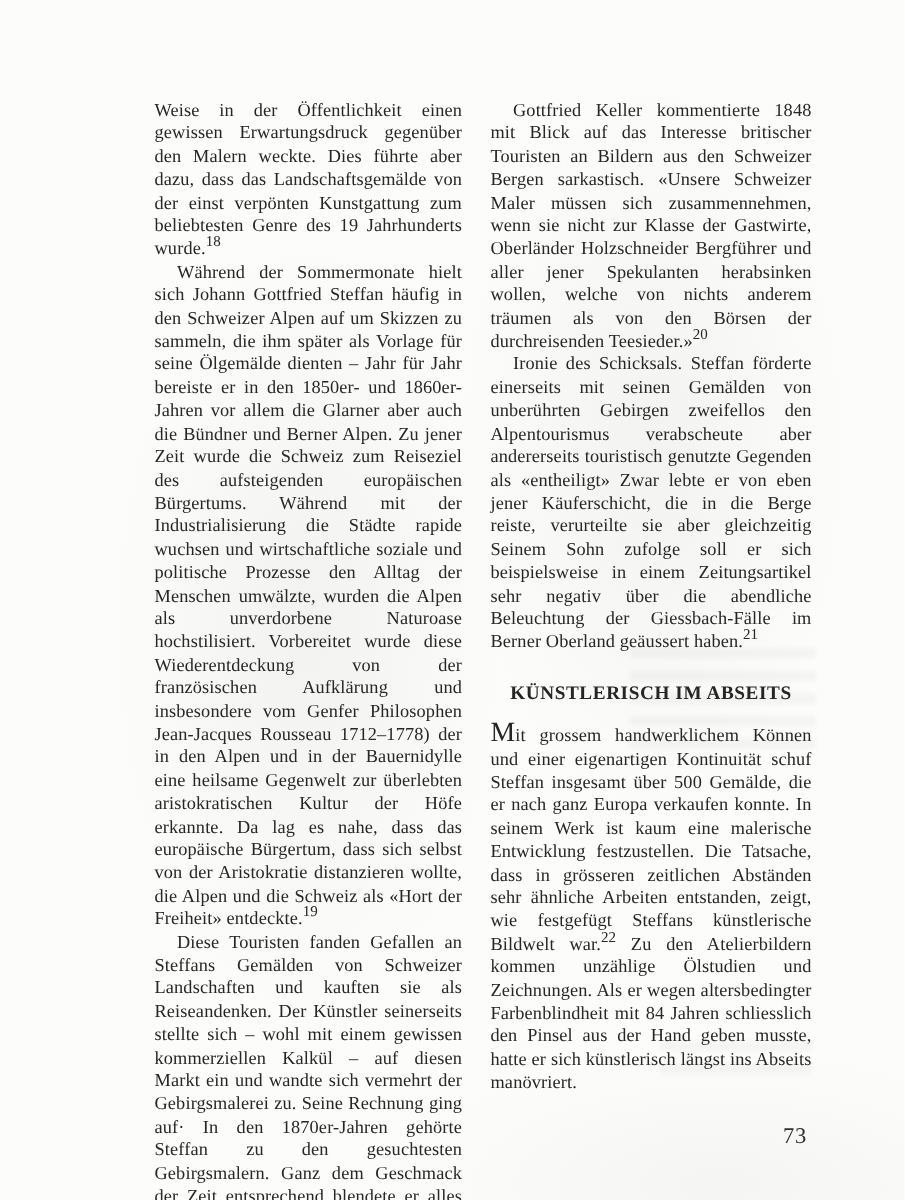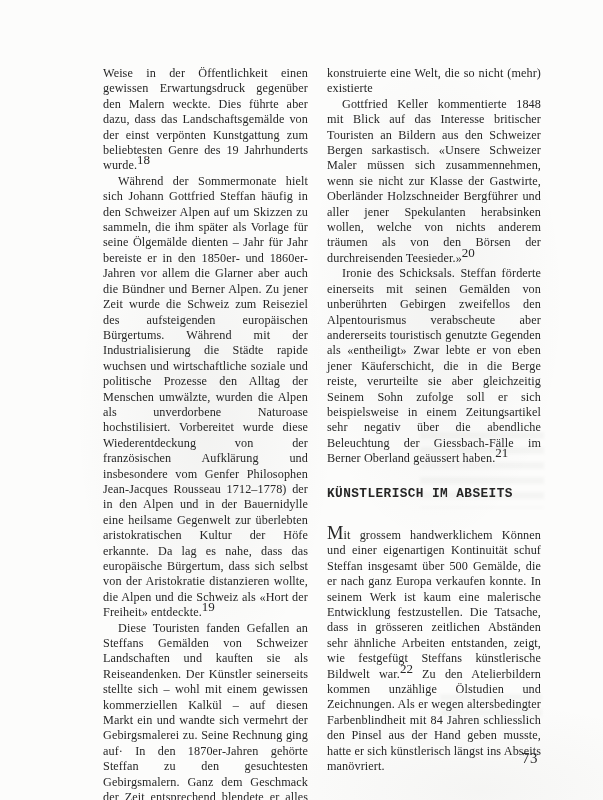--- a/index.html
+++ b/index.html
@@ -20,26 +20,25 @@
   .column{
     position:absolute;top:66px;
     text-align:justify;
     font-size:12.2px;line-height:15.4px;
     letter-spacing:0.1px;
   }
   .column.left{left:103px;width:205px;}
   .column.right{left:327px;width:214px;}
   .para{margin:0;}
   .para.indent{text-indent:15px;}
-  sup{font-size:13px;line-height:0;vertical-align:super;letter-spacing:0;}
+  sup{font-size:10px;line-height:0;vertical-align:super;letter-spacing:0;}
   .heading{
-    margin:19px 0 27px 0;
-    text-align:left;font-weight:bold;font-size:12.8px;letter-spacing:0.4px;
+    margin:19px 0 13px 0;
+    text-align:center;font-weight:bold;font-size:12.8px;letter-spacing:0.4px;
     text-indent:0;
-    font-family:Liberation Mono, monospace;
   }
   .initial-cap{font-size:18.5px;line-height:0;}
   .page-number{
     position:absolute;left:522px;top:750px;
     font-size:15px;letter-spacing:0.5px;color:#2e2e2e;
   }
   .bleed{
     position:absolute;pointer-events:none;
     background:repeating-linear-gradient(180deg,
       rgba(115,120,108,0.10) 0px, rgba(115,120,108,0.10) 7px,
@@ -54,20 +53,19 @@
 
 <div class="page">
   <div class="bleed b1"></div>
   <div class="bleed b2"></div>
   <div class="column left">
       <p class="para">Weise in der Öffentlichkeit einen gewissen Erwartungsdruck gegenüber den Malern weckte. Dies führte aber dazu, dass das Landschaftsgemälde von der einst verpönten Kunstgattung zum beliebtesten Genre des 19 Jahrhunderts wurde.<sup>18</sup></p>
       <p class="para indent">Während der Sommermonate hielt sich Johann Gottfried Steffan häufig in den Schweizer Alpen auf um Skizzen zu sammeln, die ihm später als Vorlage für seine Ölgemälde dienten – Jahr für Jahr bereiste er in den 1850er- und 1860er-Jahren vor allem die Glarner aber auch die Bündner und Berner Alpen. Zu jener Zeit wurde die Schweiz zum Reiseziel des aufsteigenden europäischen Bürgertums. Während mit der Industrialisierung die Städte rapide wuchsen und wirtschaftliche soziale und politische Prozesse den Alltag der Menschen umwälzte, wurden die Alpen als unverdorbene Naturoase hochstilisiert. Vorbereitet wurde diese Wiederentdeckung von der französischen Aufklärung und insbesondere vom Genfer Philosophen Jean-Jacques Rousseau 1712–1778) der in den Alpen und in der Bauernidylle eine heilsame Gegenwelt zur überlebten aristokratischen Kultur der Höfe erkannte. Da lag es nahe, dass das europäische Bürgertum, dass sich selbst von der Aristokratie distanzieren wollte, die Alpen und die Schweiz als «Hort der Freiheit» entdeckte.<sup>19</sup></p>
       <p class="para indent">Diese Touristen fanden Gefallen an Steffans Gemälden von Schweizer Landschaften und kauften sie als Reiseandenken. Der Künstler seinerseits stellte sich – wohl mit einem gewissen kommerziellen Kalkül – auf diesen Markt ein und wandte sich vermehrt der Gebirgsmalerei zu. Seine Rechnung ging auf· In den 1870er-Jahren gehörte Steffan zu den gesuchtesten Gebirgsmalern. Ganz dem Geschmack der Zeit entsprechend blendete er alles aus, was nicht beschaulich, unberührt und harmonisch war. Eisenbahnstrecken oder Strassen sind auf seinen Bildern nie zu sehen. Er</p>
     </div>
   <div class="column right">
-      <p class="para">konstruierte eine Welt, die so nicht (mehr) existierte</p>
       <p class="para indent">Gottfried Keller kommentierte 1848 mit Blick auf das Interesse britischer Touristen an Bildern aus den Schweizer Bergen sarkastisch. «Unsere Schweizer Maler müssen sich zusammennehmen, wenn sie nicht zur Klasse der Gastwirte, Oberländer Holzschneider Bergführer und aller jener Spekulanten herabsinken wollen, welche von nichts anderem träumen als von den Börsen der durchreisenden Teesieder.»<sup>20</sup></p>
       <p class="para indent">Ironie des Schicksals. Steffan förderte einerseits mit seinen Gemälden von unberührten Gebirgen zweifellos den Alpentourismus verabscheute aber andererseits touristisch genutzte Gegenden als «entheiligt» Zwar lebte er von eben jener Käuferschicht, die in die Berge reiste, verurteilte sie aber gleichzeitig Seinem Sohn zufolge soll er sich beispielsweise in einem Zeitungsartikel sehr negativ über die abendliche Beleuchtung der Giessbach-Fälle im Berner Oberland geäussert haben.<sup>21</sup></p>
       <div class="heading">KÜNSTLERISCH IM ABSEITS</div>
       <p class="para"><span class="initial-cap">M</span>it grossem handwerklichem Können und einer eigenartigen Kontinuität schuf Steffan insgesamt über 500 Gemälde, die er nach ganz Europa verkaufen konnte. In seinem Werk ist kaum eine malerische Entwicklung festzustellen. Die Tatsache, dass in grösseren zeitlichen Abständen sehr ähnliche Arbeiten entstanden, zeigt, wie festgefügt Steffans künstlerische Bildwelt war.<sup>22</sup> Zu den Atelierbildern kommen unzählige Ölstudien und Zeichnungen. Als er wegen altersbedingter Farbenblindheit mit 84 Jahren schliesslich den Pinsel aus der Hand geben musste, hatte er sich künstlerisch längst ins Abseits manövriert.</p>
     </div>
   <div class="page-number">73</div>
 </div>
 
 </body></html>

